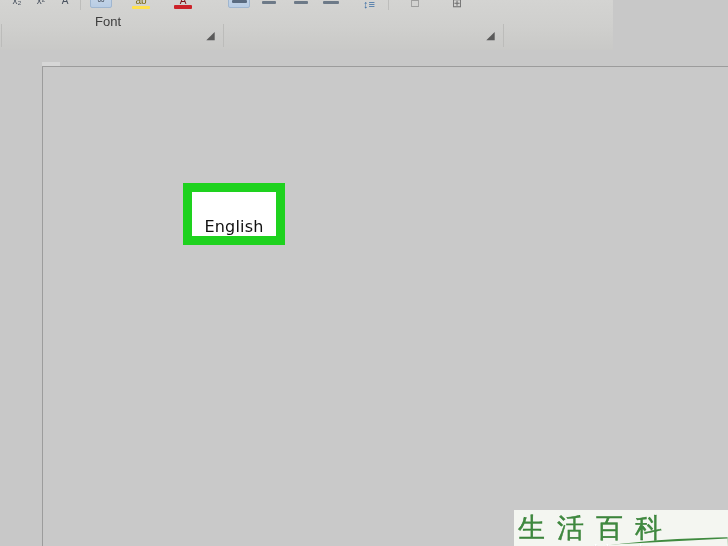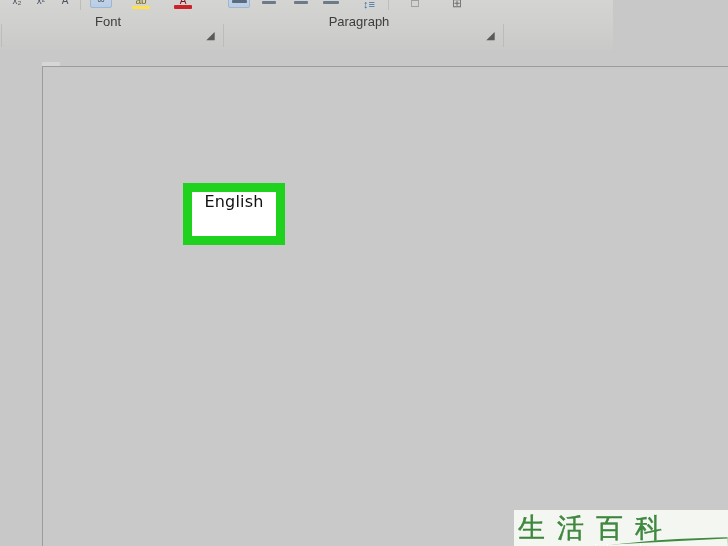--- a/index.html
+++ b/index.html
@@ -131,21 +131,21 @@
   #english-box {
     position: absolute;
     left: 140px;
     top: 116px;
     width: 102px;
     height: 62px;
     background: #ffffff;
     border: 9px solid #1ed21e;
     box-sizing: border-box;
     display: flex;
-    align-items: flex-start;
+    align-items: flex-end;
     justify-content: center;
   }
   #english-text {
     font-size: 16px;
     color: #111111;
     font-family: "DejaVu Sans", sans-serif;
     letter-spacing: 0.2px;
   }
 
   
@@ -291,21 +291,20 @@
     
     
     
   </div>
 
   <div class="grp-divider" style="left:1px;"></div>
   <div class="grp-label" style="left:4px; width:208px;">Font</div>
   <div class="launcher" style="left:204px;">◢</div>
   <div class="grp-divider" style="left:223px;"></div>
 
-  <div class="grp-label" style="left:226px; width:266px;">Paragraph</div>
   <div class="launcher" style="left:484px;">◢</div>
   <div class="grp-divider" style="left:503px;"></div>
 </div>
 
 <div id="doc-area">
   <div id="ruler-corner"></div>
 
   <div id="page">
     <div id="english-box">
       <span id="english-text">English</span>

